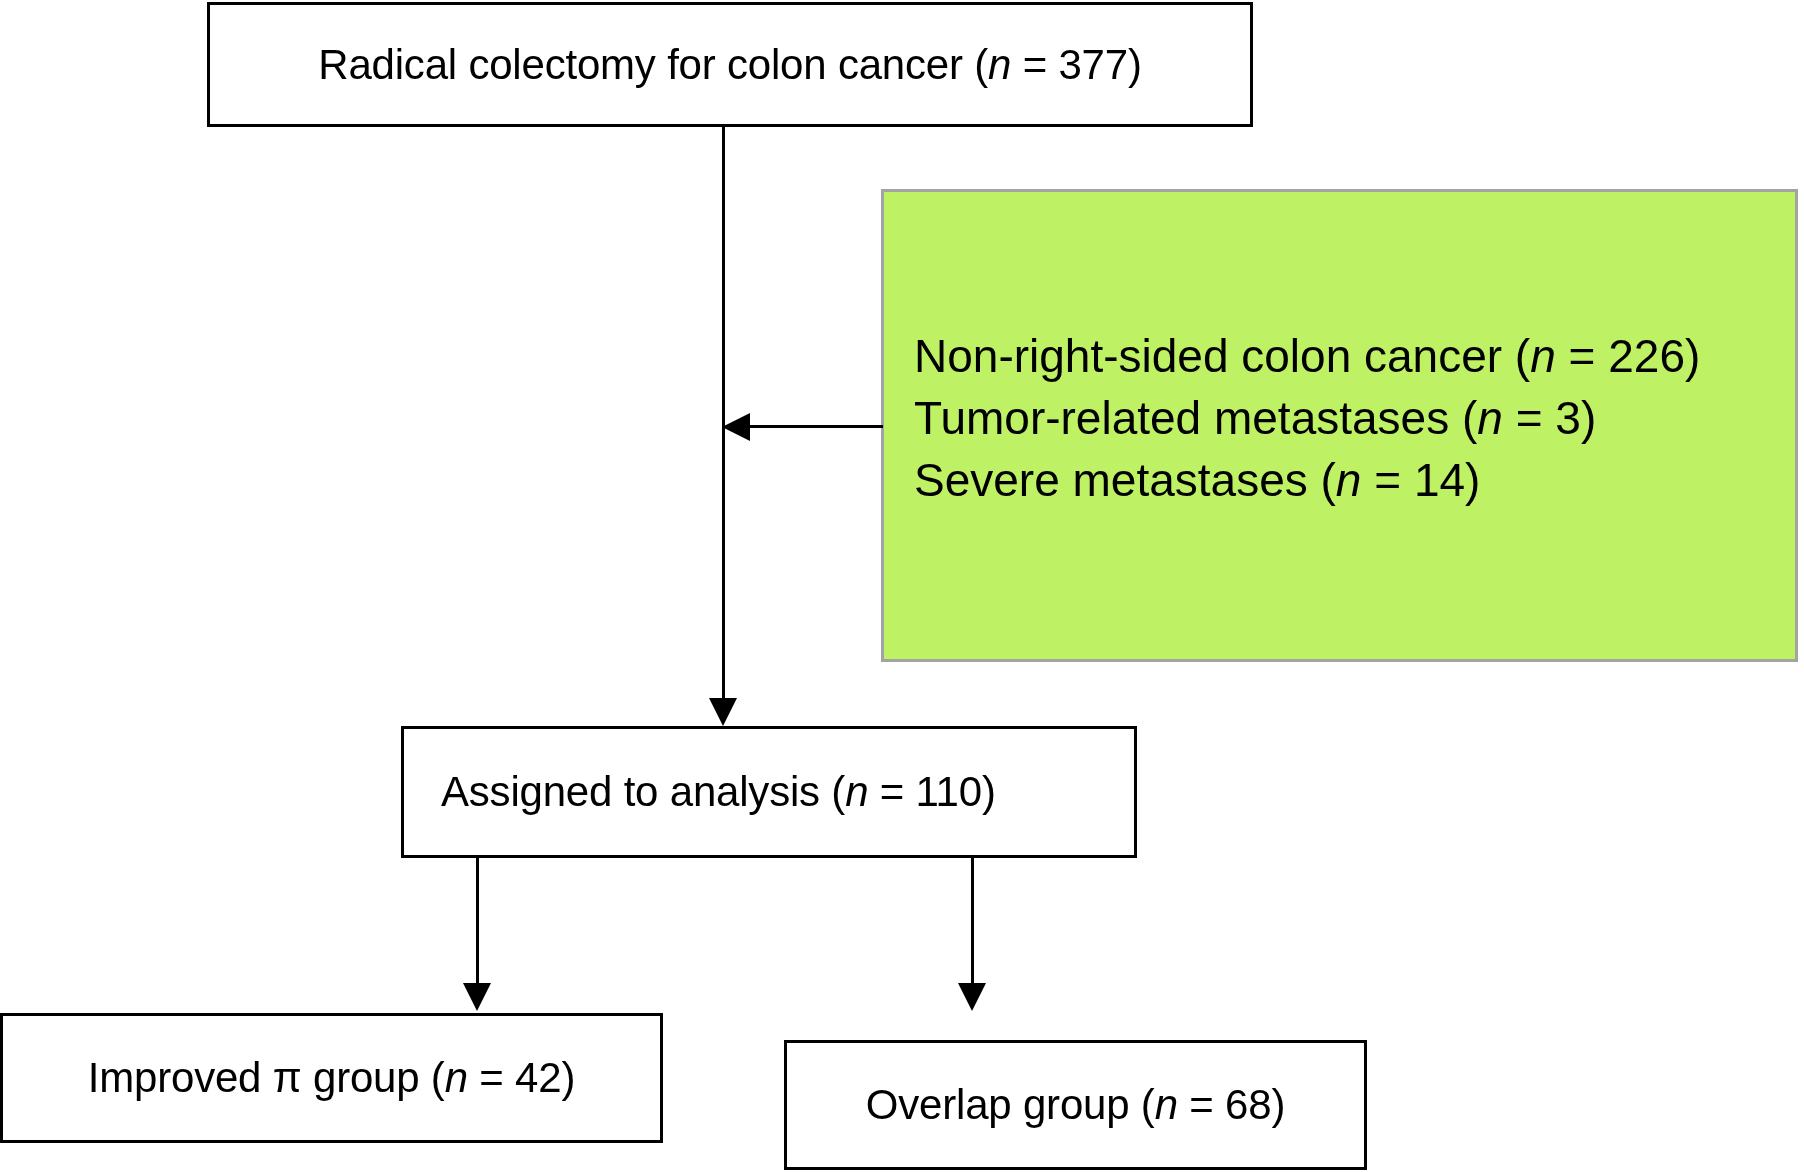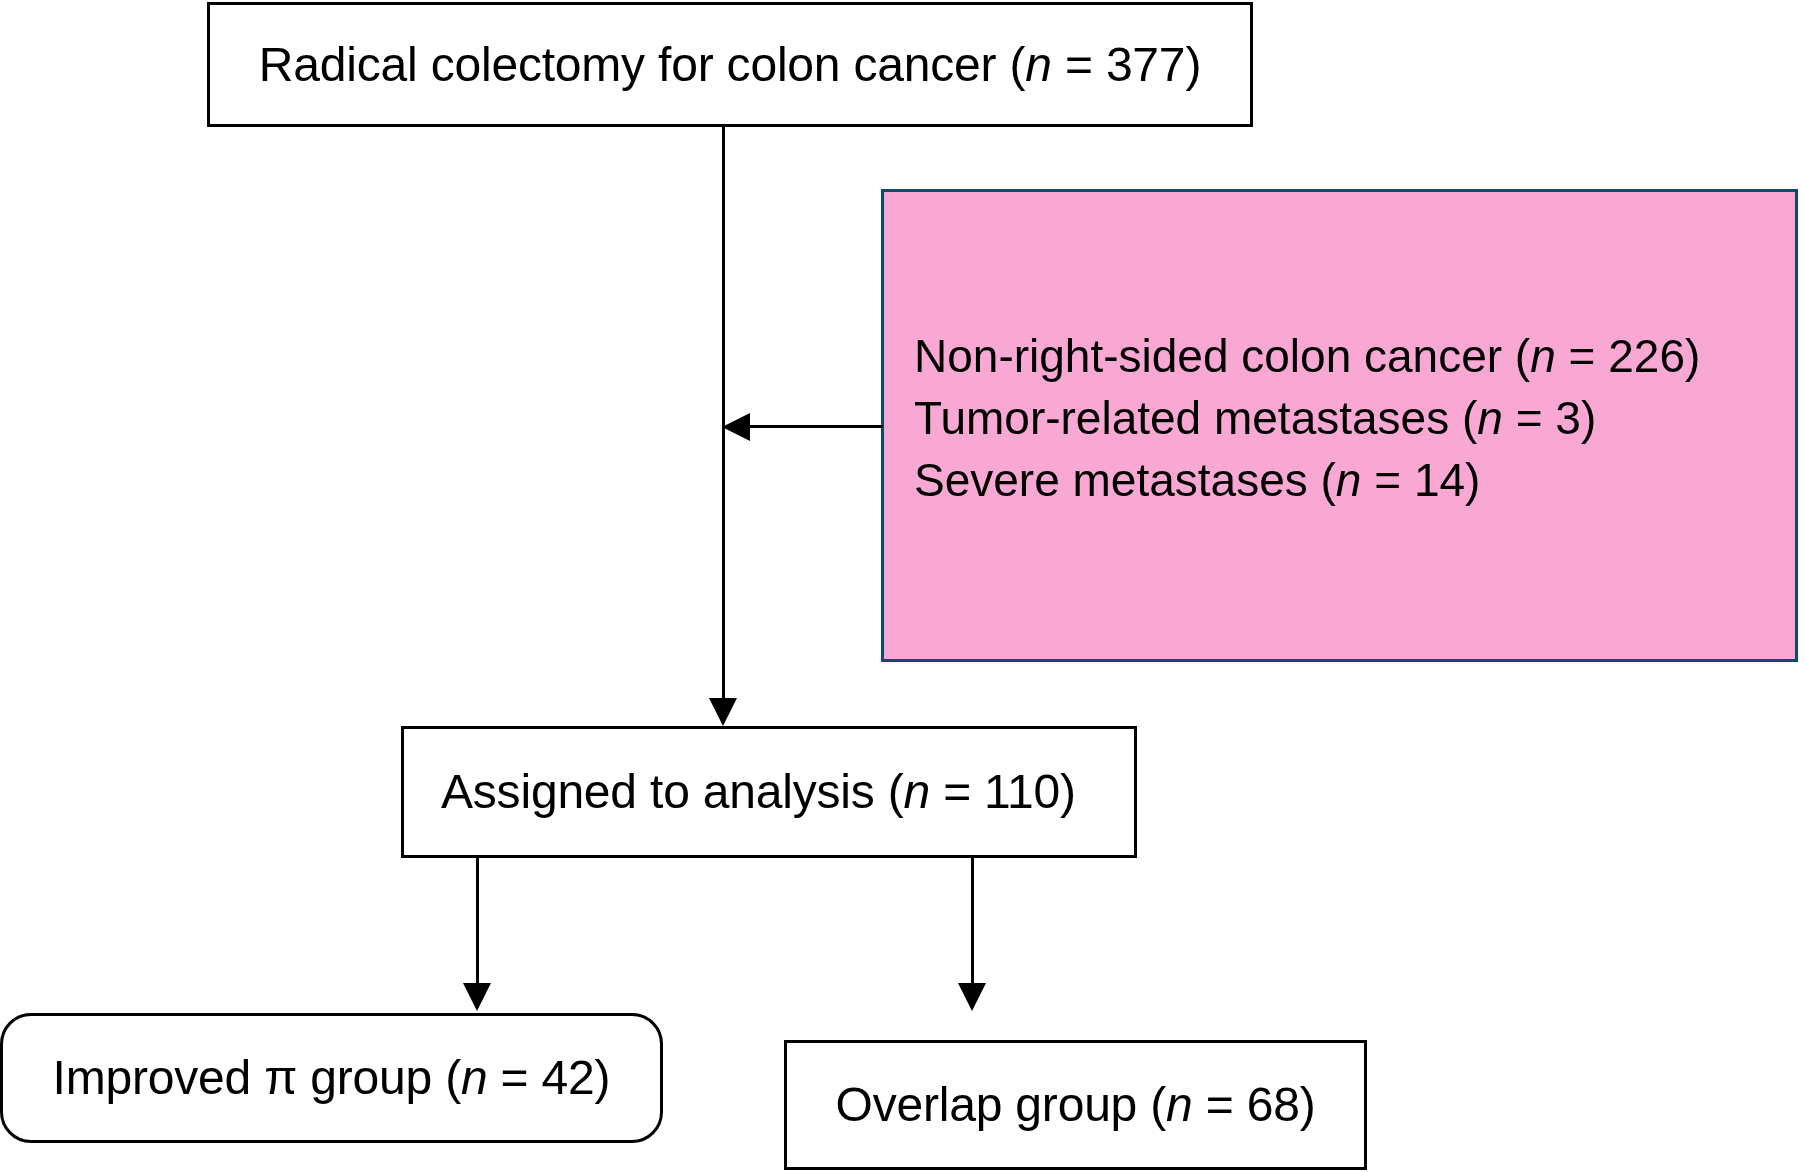--- a/index.html
+++ b/index.html
@@ -19,32 +19,32 @@
   .box {
     position: absolute;
     box-sizing: border-box;
     border: 3px solid #000000;
     background: #ffffff;
     display: flex;
     align-items: center;
   }
   .box.center { justify-content: center; }
   .box-label {
-    font-size: 48px;
+    font-size: 42px;
     line-height: 1.0;
     white-space: nowrap;
     letter-spacing: -0.2px;
   }
 
   
   .list-box {
     position: absolute;
     box-sizing: border-box;
-    border: 3px solid #0c4a6e;
-    background: #f9a8d4;
+    border: 3px solid #a3a3a3;
+    background: #bef264;
     padding: 16px 0 32px 30px;
     display: flex;
     flex-direction: column;
     justify-content: center;
   }
   .list-line {
     font-size: 46px;
     line-height: 62px;
     white-space: nowrap;
   }
@@ -113,21 +113,21 @@
       <span>Assigned to analysis (</span><span class="it">n</span><span> = </span><span>110</span><span>)</span>
     </span>
   </div>
 
   <div class="vline" style="left:476px; top:858px; height:126px;"></div>
   <div class="arrow-down" style="left:463px; top:983px;"></div>
 
   <div class="vline" style="left:971px; top:858px; height:126px;"></div>
   <div class="arrow-down" style="left:958px; top:983px;"></div>
 
-  <div class="box center" style="left:0px; top:1013px; width:663px; height:130px;border-radius:31px;">
+  <div class="box center" style="left:0px; top:1013px; width:663px; height:130px;">
     <span class="box-label">
       <span>Improved π group (</span><span class="it">n</span><span> = </span><span>42</span><span>)</span>
     </span>
   </div>
 
   <div class="box center" style="left:784px; top:1013px; width:583px; height:130px;margin-top:27px;">
     <span class="box-label">
       <span>Overlap group (</span><span class="it">n</span><span> = </span><span>68</span><span>)</span>
     </span>
   </div>

